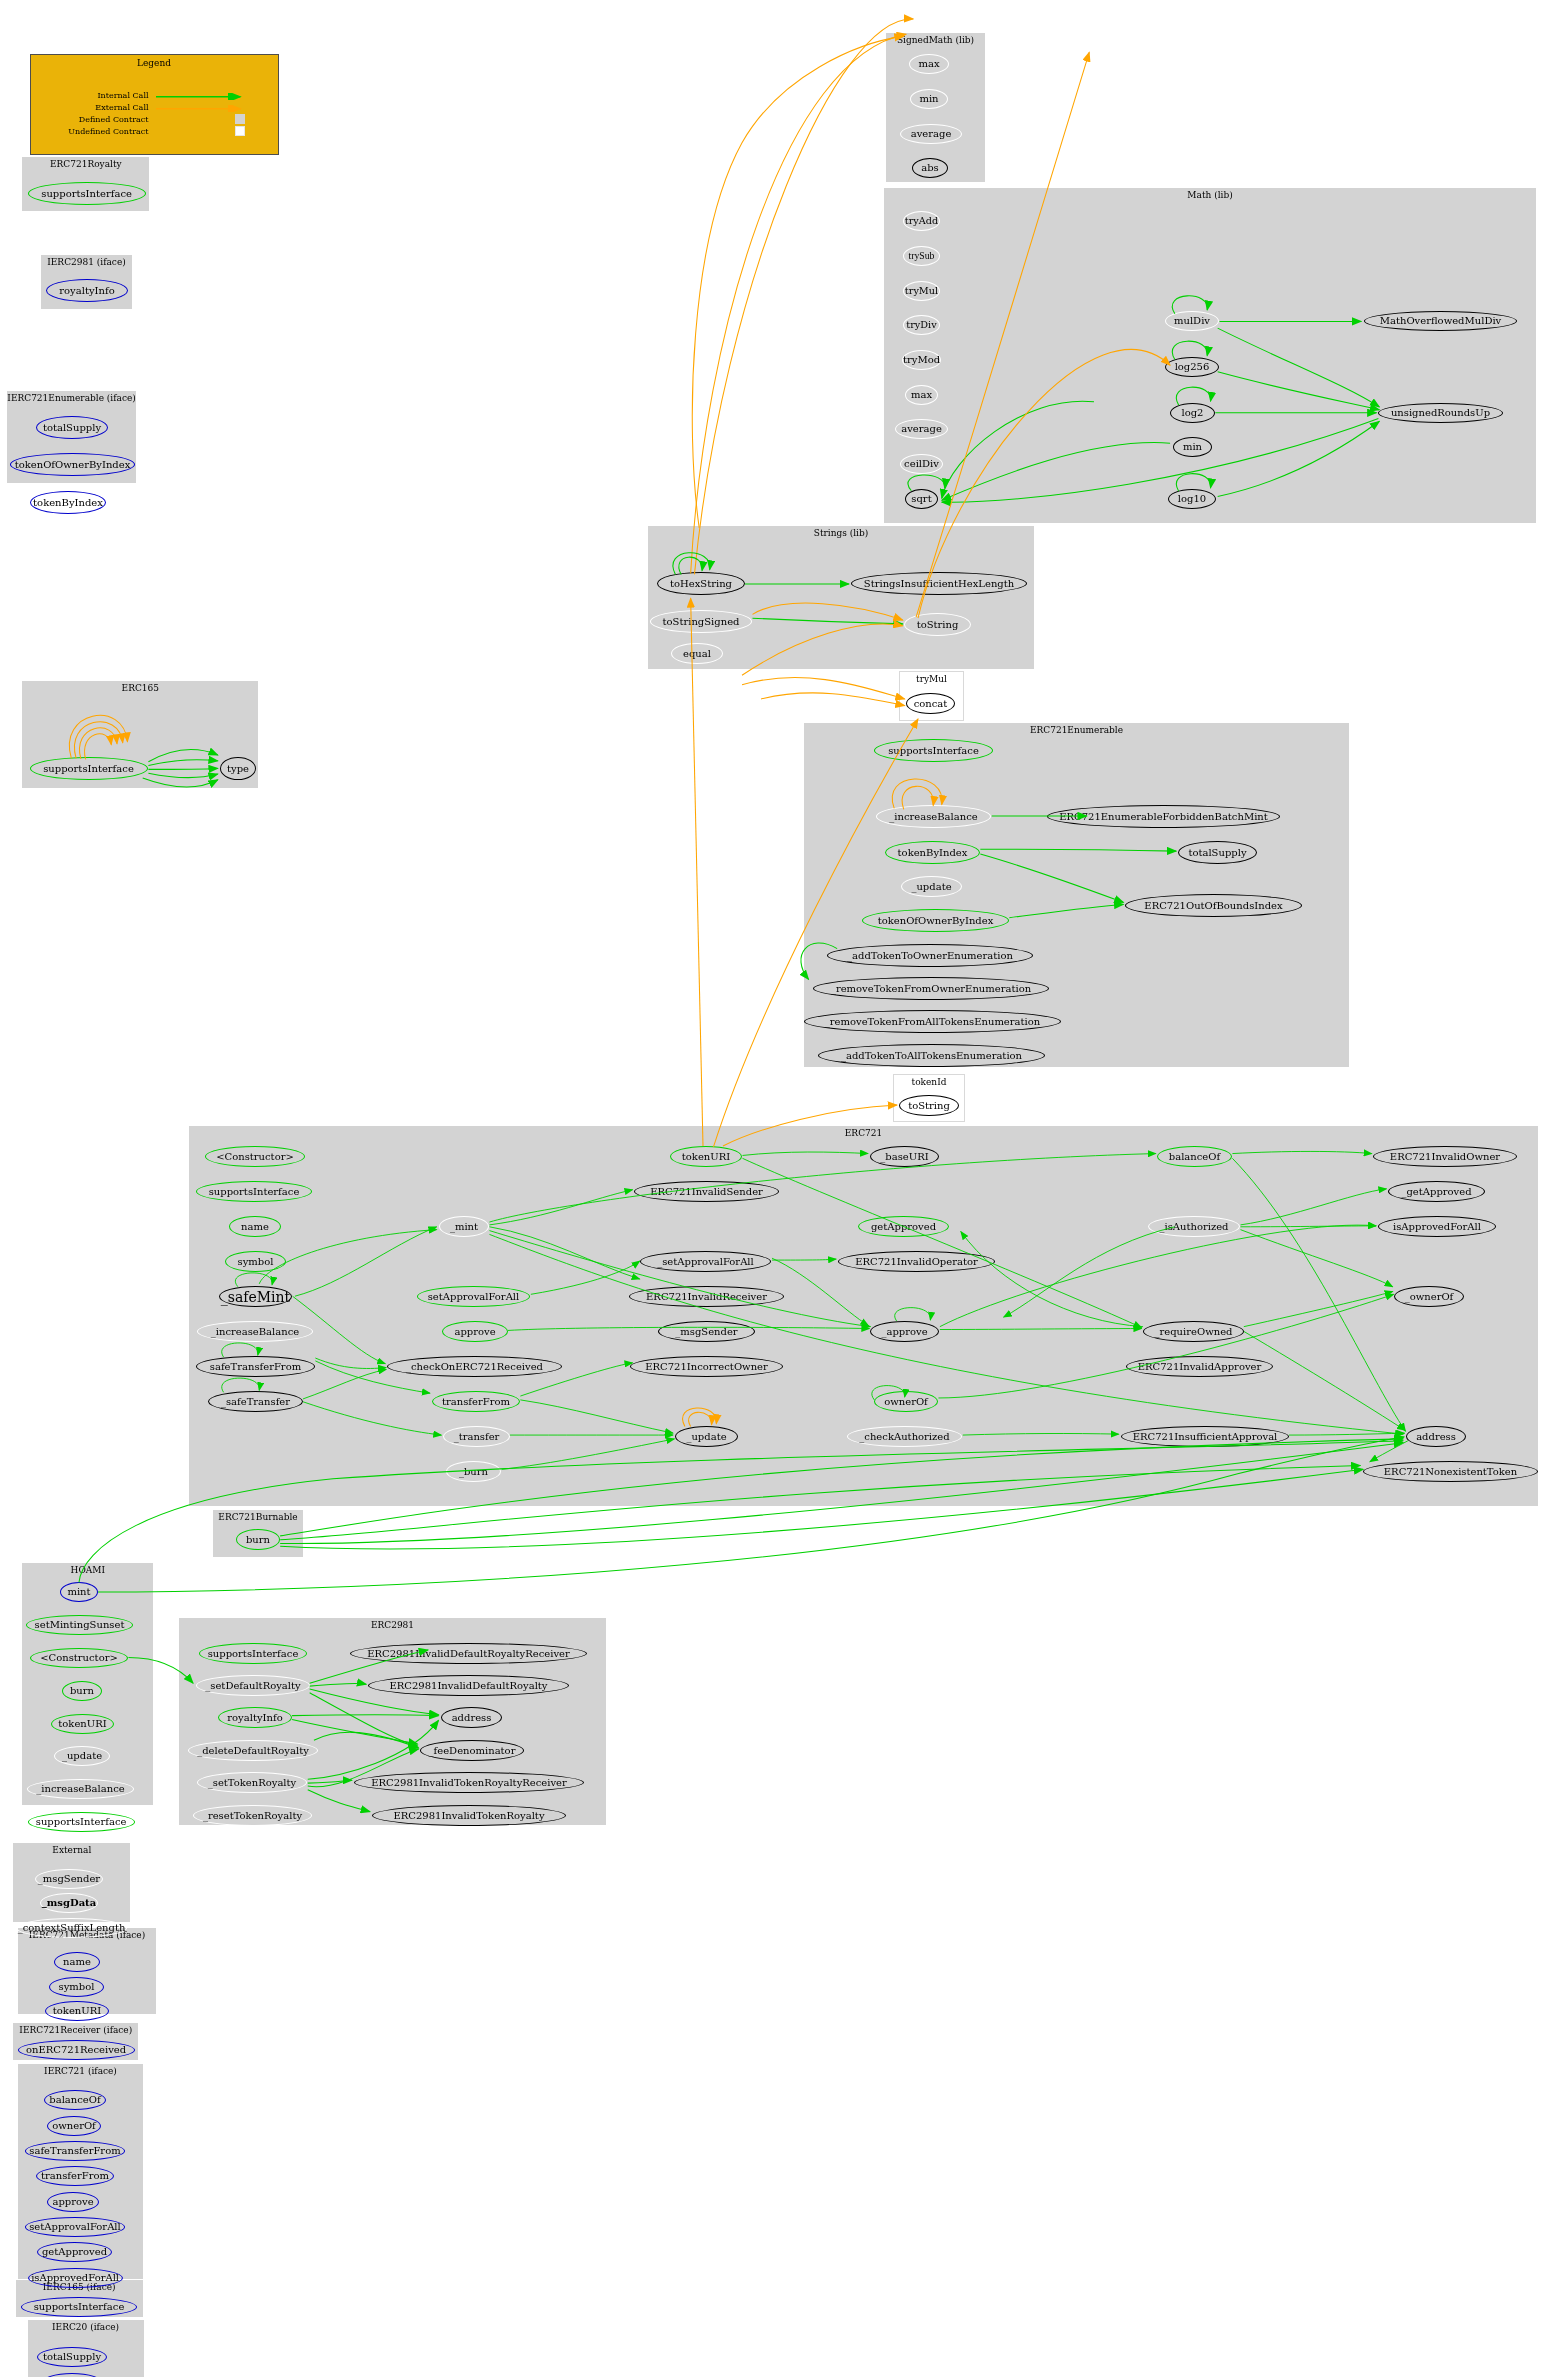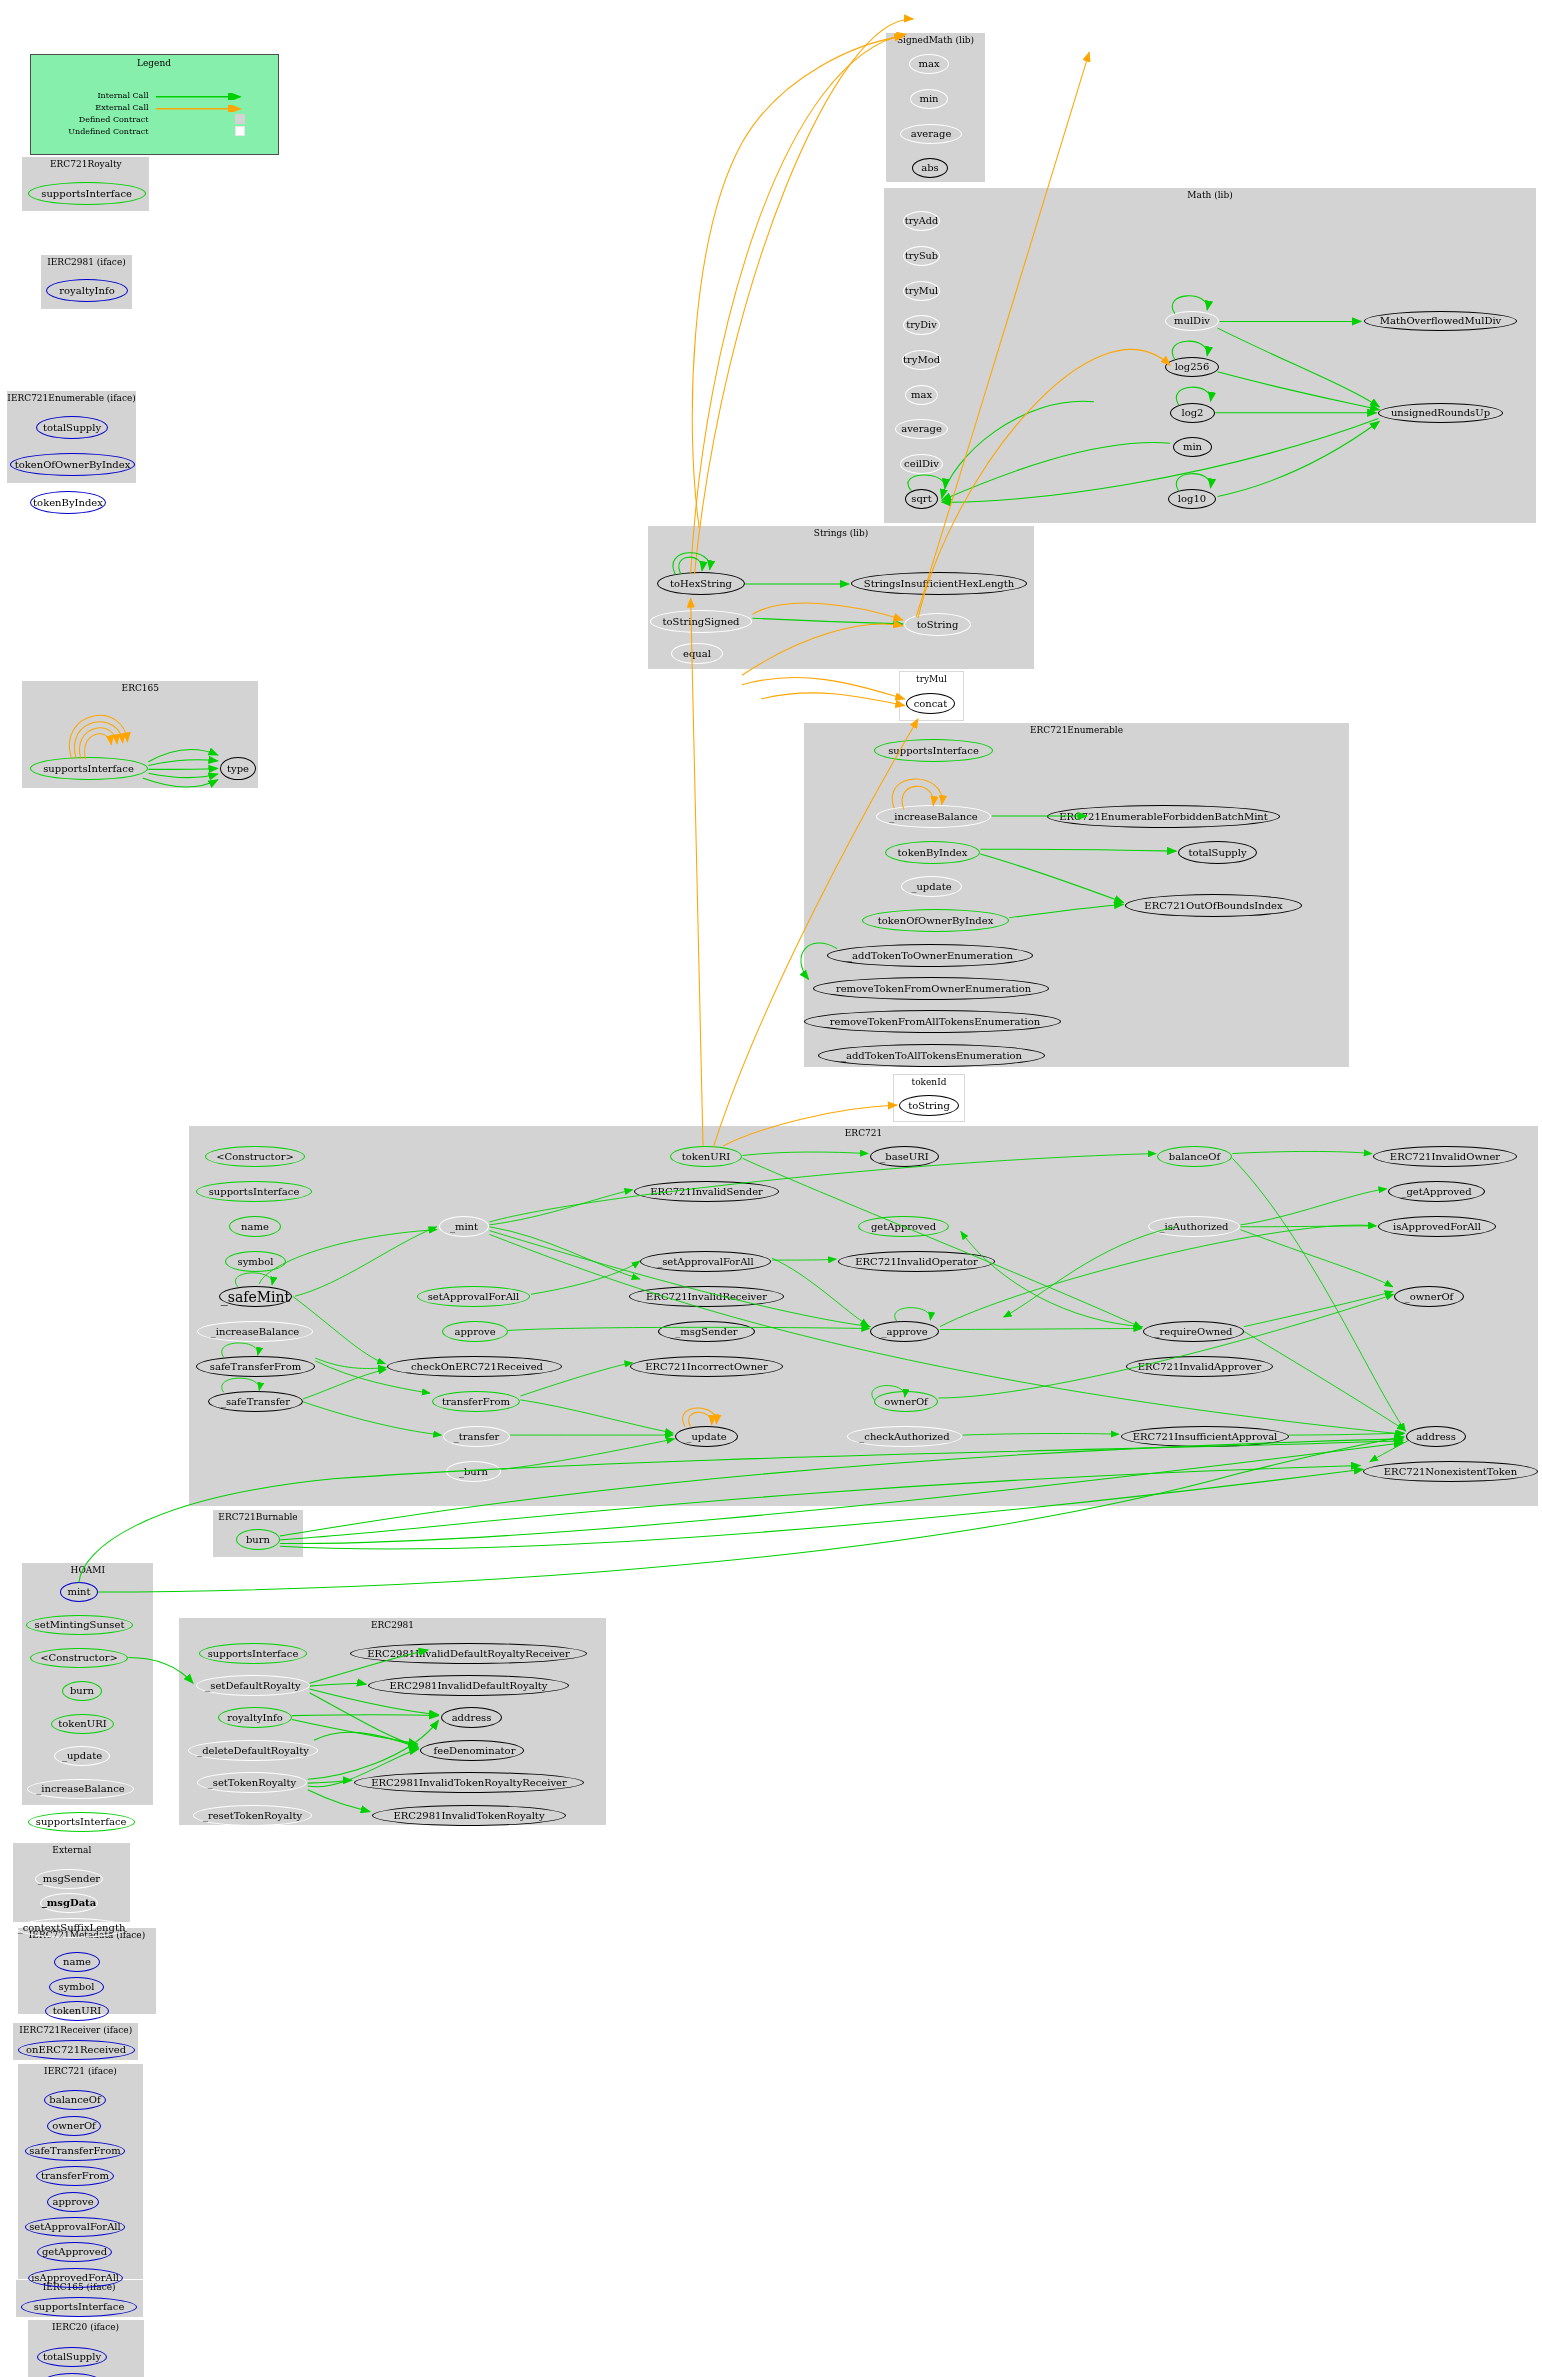--- a/index.html
+++ b/index.html
@@ -13,21 +13,21 @@
   .cluster-title{position:absolute;left:0;right:0;top:1.9px;text-align:center;
       font-size:9px;color:#000;white-space:nowrap;}
   .node{position:absolute;z-index:3;display:flex;align-items:center;justify-content:center;
       box-sizing:border-box;border-radius:50%;border:0.8px solid #000;background:transparent;
       color:#000;white-space:nowrap;text-align:center;line-height:1;}
   .node span{display:block;transform:translateY(-0.2px);}
   .n-green{border-color:#00d000;}
   .n-white{border-color:#ffffff;}
   .n-blue{border-color:#0000cc;}
   .n-black{border-color:#000000;}
-  .legend{position:absolute;background:#86efac;border:0.8px solid #4d4d4d;z-index:4;box-sizing:border-box;}
+  .legend{position:absolute;background:#eab308;border:0.8px solid #4d4d4d;z-index:4;box-sizing:border-box;}
   .legend-title{position:absolute;top:2.9px;left:0;right:0;text-align:center;font-size:9px;}
   .legend-row{position:absolute;font-size:8px;white-space:nowrap;}
   .legend-label{position:absolute;right:0;text-align:right;}
   .sw{position:absolute;width:10.5px;height:10.5px;box-sizing:border-box;}
   .sw-defined{background:#d3d3d3;}
   .sw-undefined{background:#fff;border:0.6px solid #e6e6e6;}
 </style>
 </head>
 <body>
 
@@ -273,21 +273,21 @@
       </div>
       <div class="node n-black" style="left: 912px; top: 158px; width: 36px; height: 20px; font-size: 10px;">
         <span>abs</span>
       </div>
       <div class="cluster defined" style="left: 884px; top: 188px; width: 652px; height: 335px;">
         <div class="cluster-title">Math  (lib)</div>
       </div>
       <div class="node n-white" style="left: 903px; top: 211px; width: 37px; height: 20px; font-size: 9.7px;">
         <span>tryAdd</span>
       </div>
-      <div class="node n-white" style="left: 903px; top: 246px; width: 37px; height: 20px; font-size: 9.7px;">
+      <div class="node n-white" style="left: 903px; top: 246px; width: 37px; height: 20px; font-size: 9.7px; font-family: Liberation Serif, serif;">
         <span>trySub</span>
       </div>
       <div class="node n-white" style="left: 903px; top: 281px; width: 37px; height: 20px; font-size: 9.7px;">
         <span>tryMul</span>
       </div>
       <div class="node n-white" style="left: 903px; top: 315px; width: 37px; height: 20px; font-size: 9.7px;">
         <span>tryDiv</span>
       </div>
       <div class="node n-white" style="left: 902px; top: 350px; width: 39px; height: 20px; font-size: 10px;">
         <span>tryMod</span>

